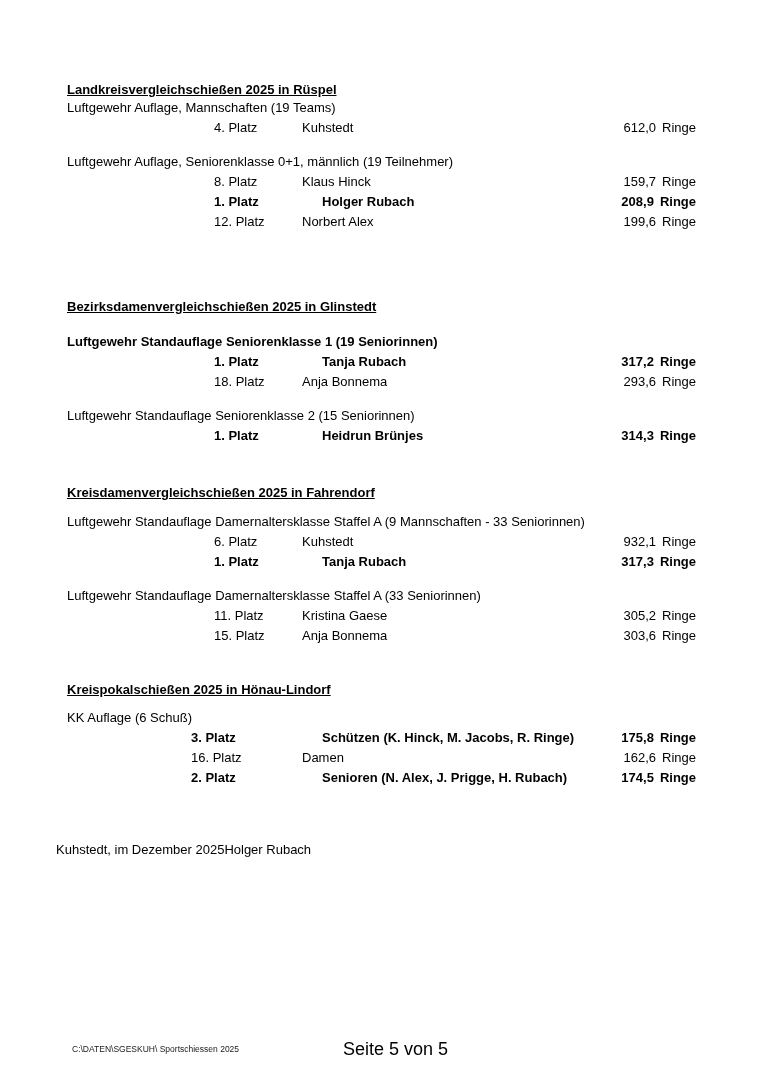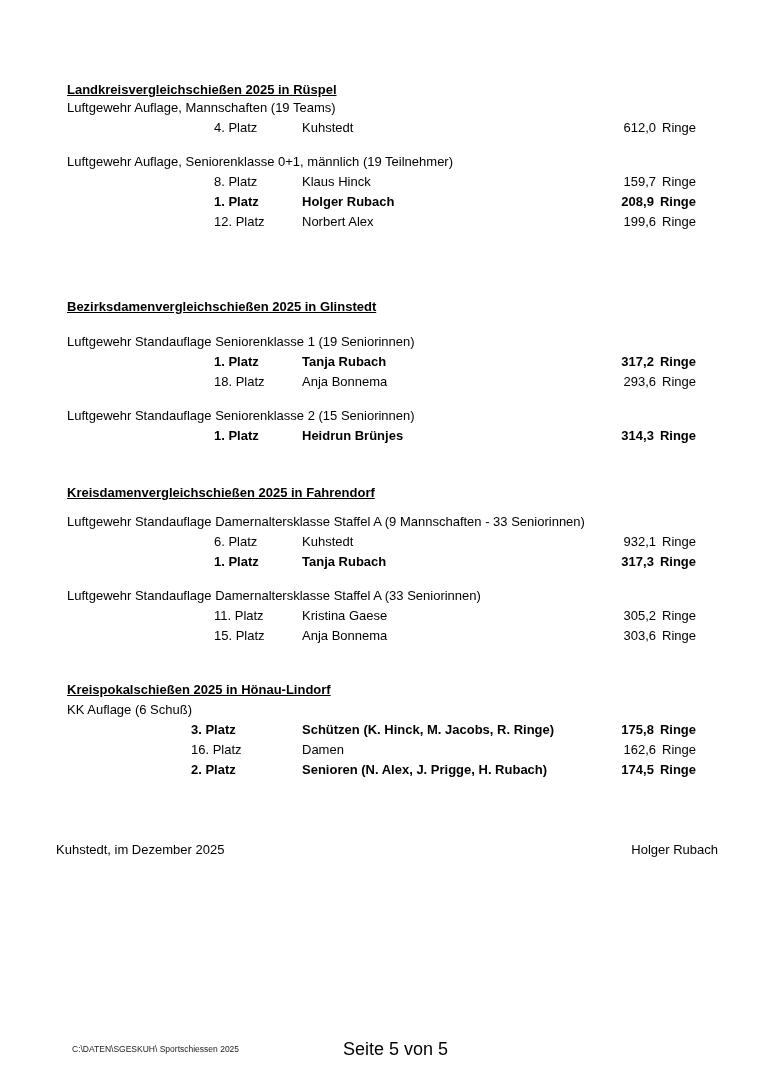--- a/index.html
+++ b/index.html
@@ -57,29 +57,28 @@
   .cell-score {
     display: inline-block;
     min-width: 36px;
     text-align: right;
   }
   .cell-unit {
     margin-left: 6px;
   }
   .row.bold {
     font-weight: bold;
+    gap: 20px;
   }
   .signature {
     position: absolute;
     top: 842px;
     left: 56px;
     right: 45px;
     display: flex;
-    justify-content: space-between;
-    gap: 36px;
   }
   .footer-path {
     position: absolute;
     left: 72px;
     top: 1044px;
     font-size: 8.5px;
     line-height: 10px;
     color: #1a1a1a;
   }
   .footer-page {
@@ -115,21 +114,21 @@
           <span class="cell-value"><span class="cell-score">208,9</span><span class="cell-unit">Ringe</span></span>
         </div>
         <div class="row">
           <span class="cell-place">12. Platz</span>
           <span class="cell-name">Norbert Alex</span>
           <span class="cell-value"><span class="cell-score">199,6</span><span class="cell-unit">Ringe</span></span>
         </div>
       </div>
       <div class="section sec-1" style="top: 299px;">
         <div class="sec-title">Bezirksdamenvergleichschießen 2025 in Glinstedt</div>
-        <div class="subtitle" style="margin-top: 19px;">Luftgewehr Standauflage Seniorenklasse 1 (19 Seniorinnen)</div>
+        <div class="subtitle" style="margin-top: 19px; font-weight: bold;">Luftgewehr Standauflage Seniorenklasse 1 (19 Seniorinnen)</div>
         <div class="row bold">
           <span class="cell-place">1. Platz</span>
           <span class="cell-name">Tanja Rubach</span>
           <span class="cell-value"><span class="cell-score">317,2</span><span class="cell-unit">Ringe</span></span>
         </div>
         <div class="row">
           <span class="cell-place">18. Platz</span>
           <span class="cell-name">Anja Bonnema</span>
           <span class="cell-value"><span class="cell-score">293,6</span><span class="cell-unit">Ringe</span></span>
         </div>
@@ -160,21 +159,21 @@
           <span class="cell-value"><span class="cell-score">305,2</span><span class="cell-unit">Ringe</span></span>
         </div>
         <div class="row">
           <span class="cell-place">15. Platz</span>
           <span class="cell-name">Anja Bonnema</span>
           <span class="cell-value"><span class="cell-score">303,6</span><span class="cell-unit">Ringe</span></span>
         </div>
       </div>
       <div class="section sec-3" style="top: 682px;">
         <div class="sec-title">Kreispokalschießen 2025 in Hönau-Lindorf</div>
-        <div class="subtitle" style="margin-top: 4px;">KK Auflage (6 Schuß)</div>
+        <div class="subtitle" style="margin-top: 12px;">KK Auflage (6 Schuß)</div>
         <div class="row bold">
           <span class="cell-place">3. Platz</span>
           <span class="cell-name">Schützen (K. Hinck, M. Jacobs, R. Ringe)</span>
           <span class="cell-value"><span class="cell-score">175,8</span><span class="cell-unit">Ringe</span></span>
         </div>
         <div class="row">
           <span class="cell-place">16. Platz</span>
           <span class="cell-name">Damen</span>
           <span class="cell-value"><span class="cell-score">162,6</span><span class="cell-unit">Ringe</span></span>
         </div>

